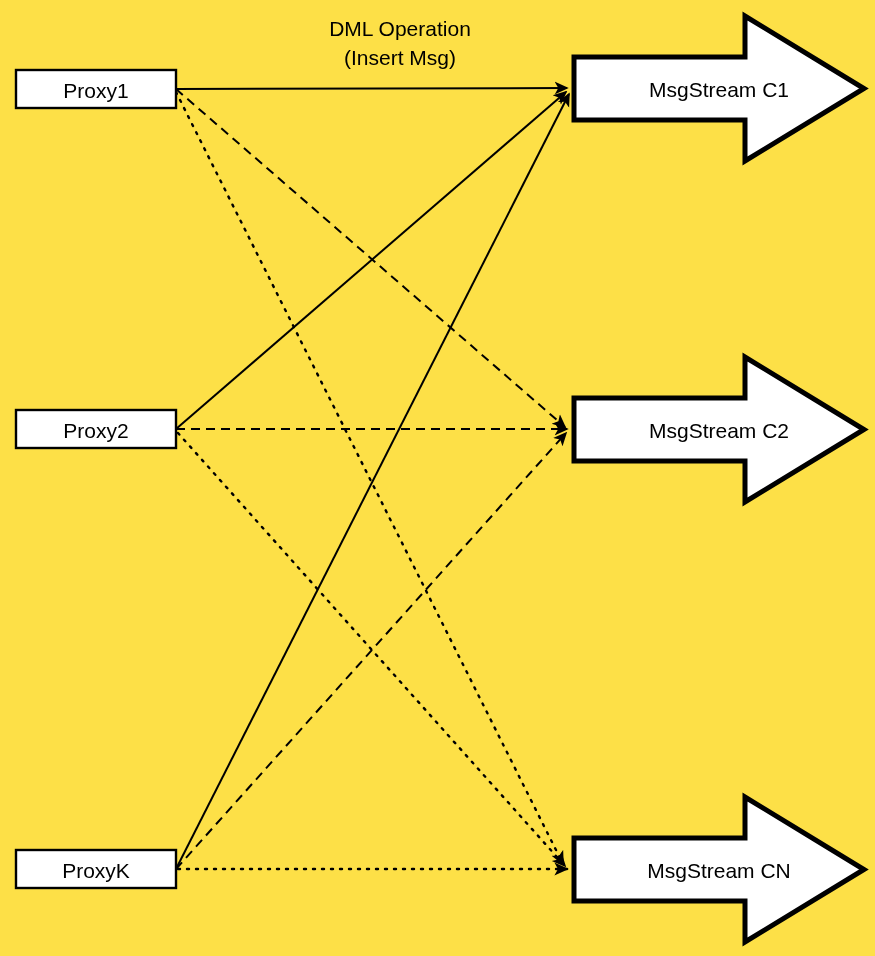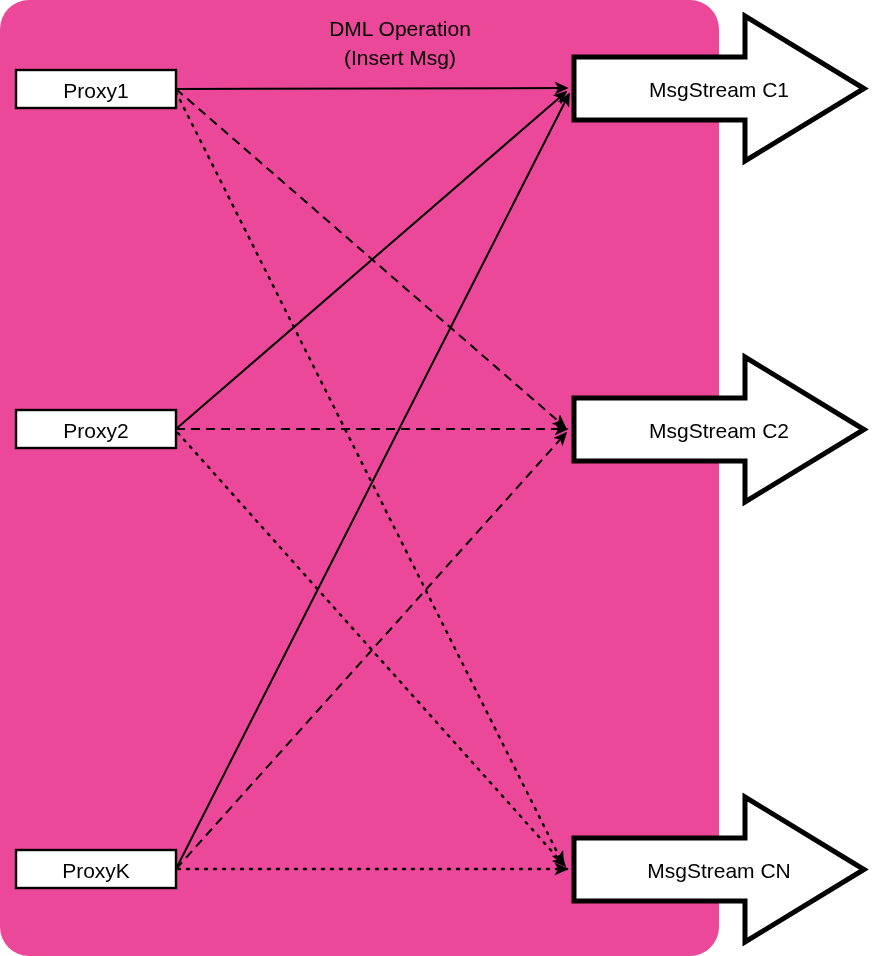--- a/index.html
+++ b/index.html
@@ -10,24 +10,23 @@
   }
   body {
     width: 875px;
     height: 956px;
     font-family: "Liberation Sans", sans-serif;
     color: #000000;
     overflow: hidden;
   }
   #diagram-root {
     position: relative;
-    width: 719px;
+    width: 875px;
     height: 956px;
-    background: #ec4899;
-    border-radius: 29px;
+    background: #fde047;
   }
   svg#diagram-canvas {
     display: block;
     width: 875px;
     height: 956px;
   }
   .node-box-rect {
     fill: #ffffff;
     stroke: #000000;
     stroke-width: 2.4;

